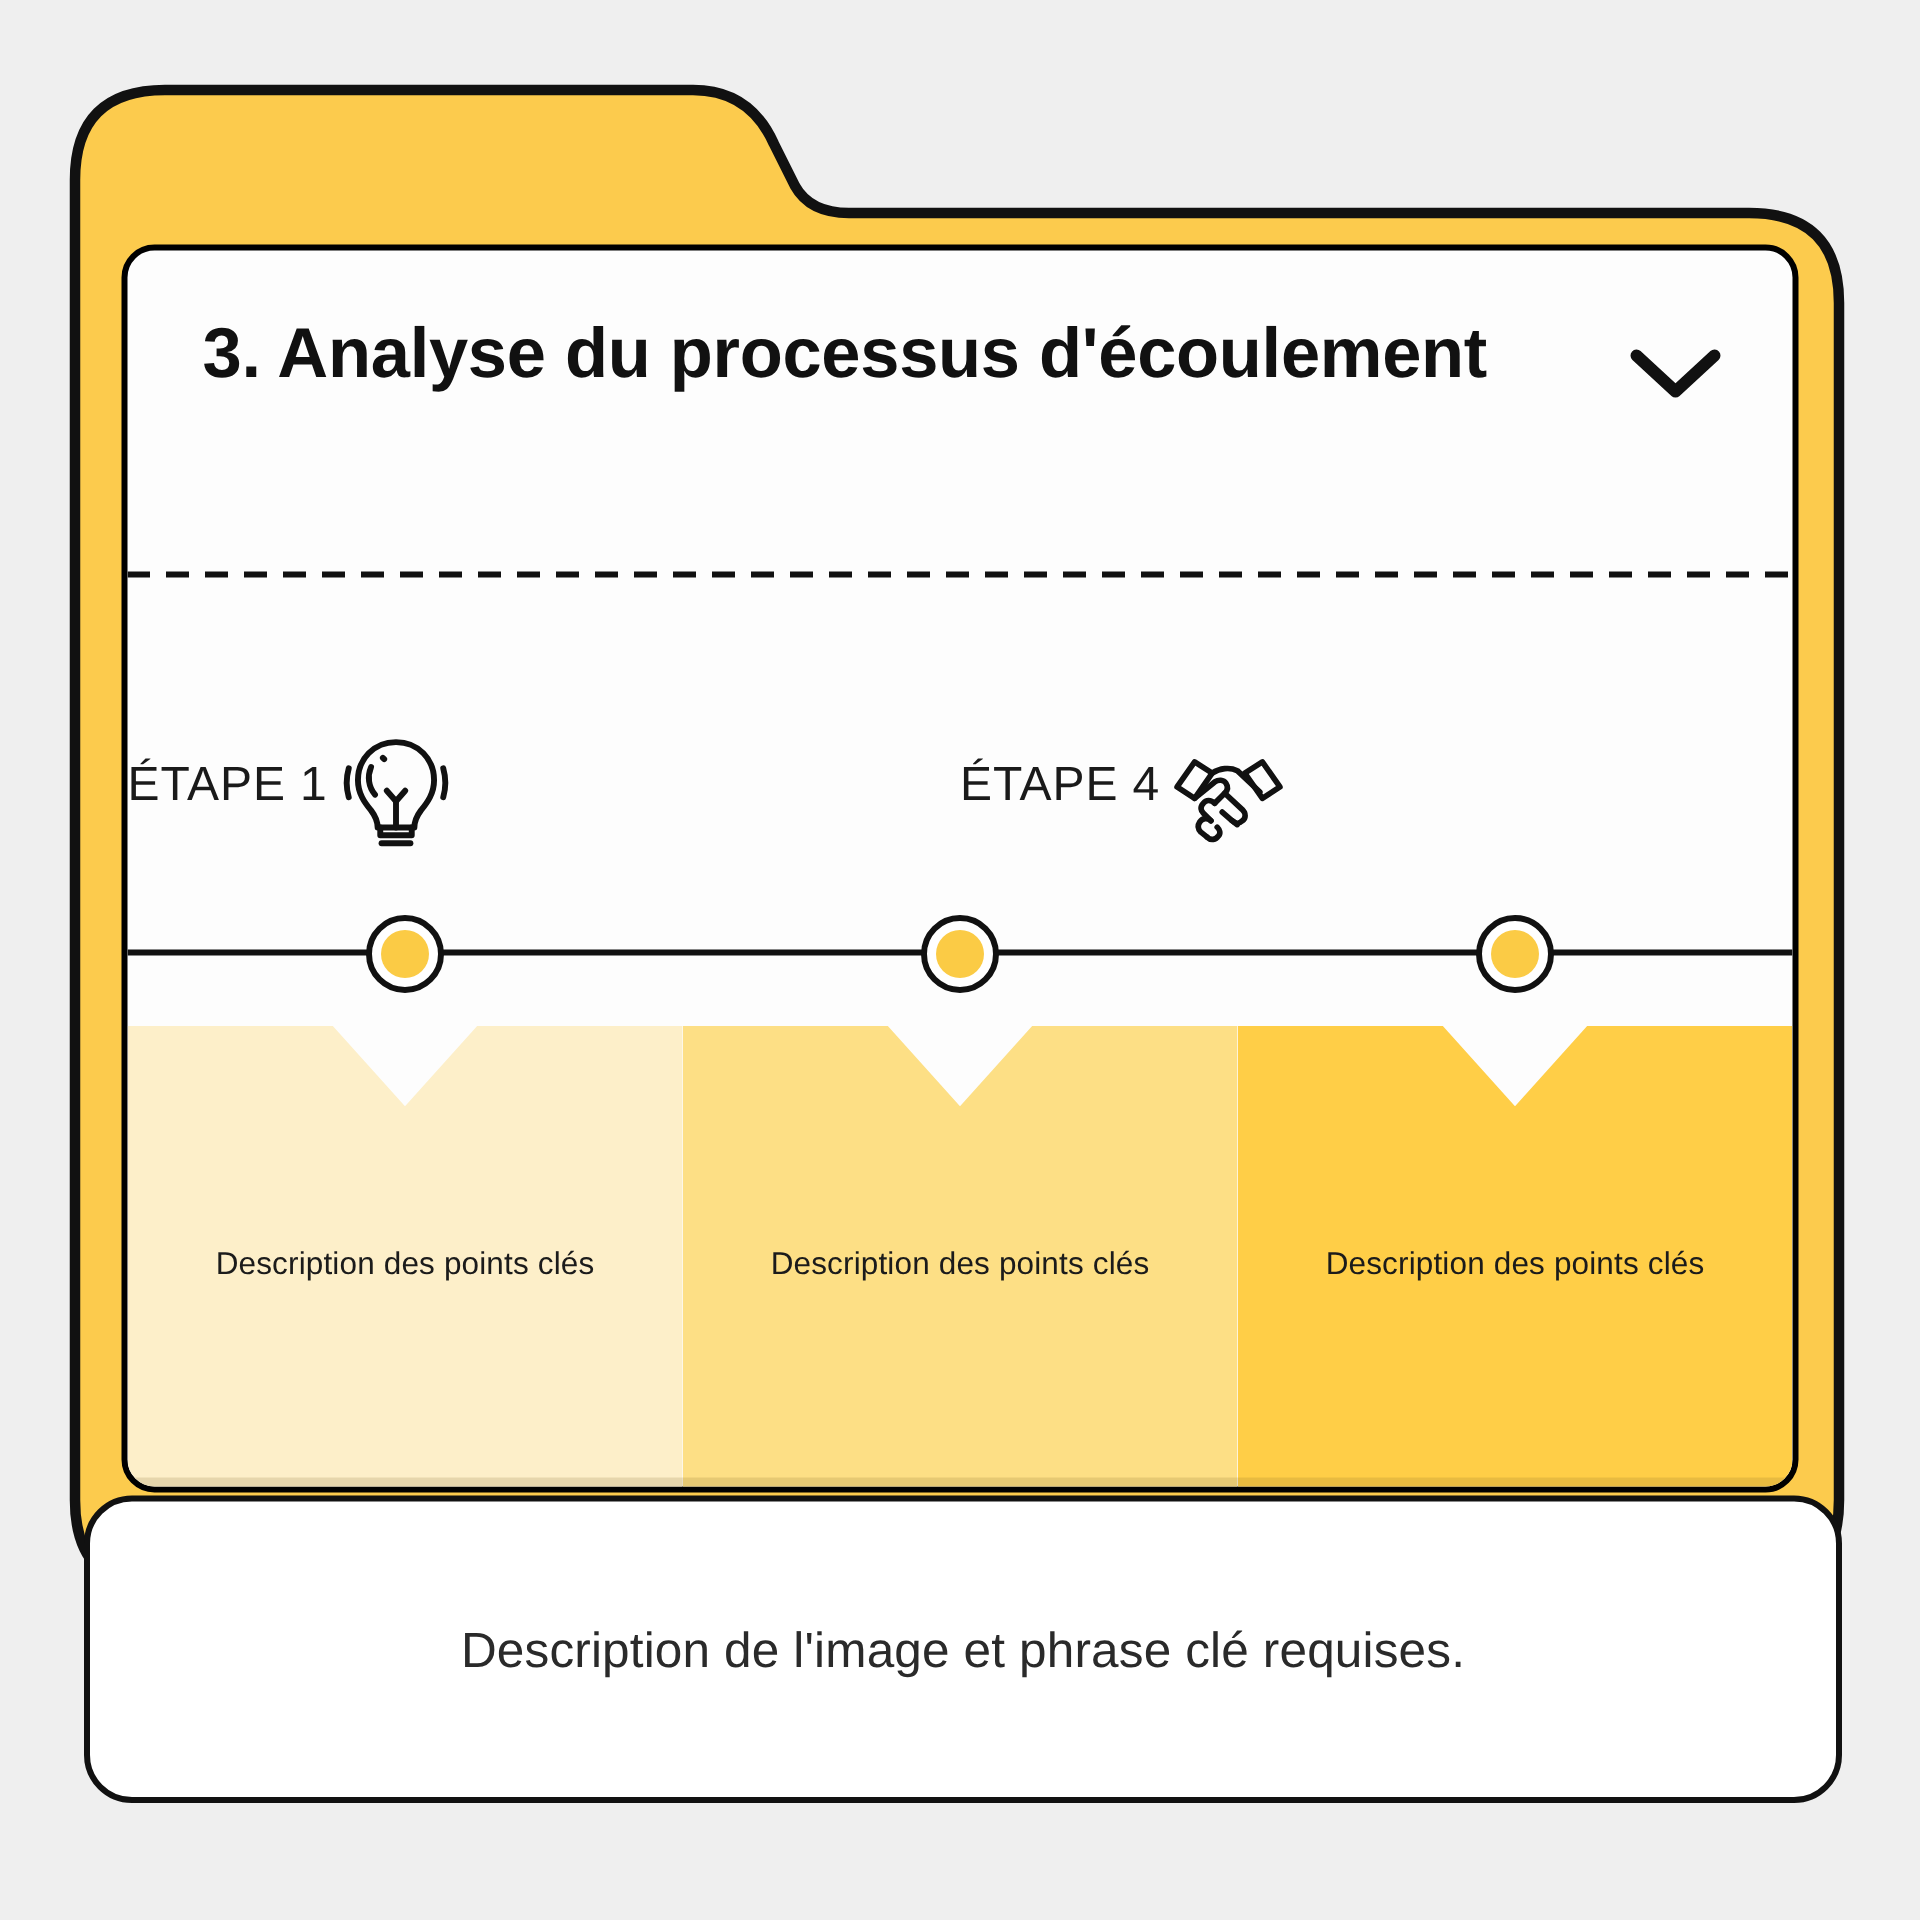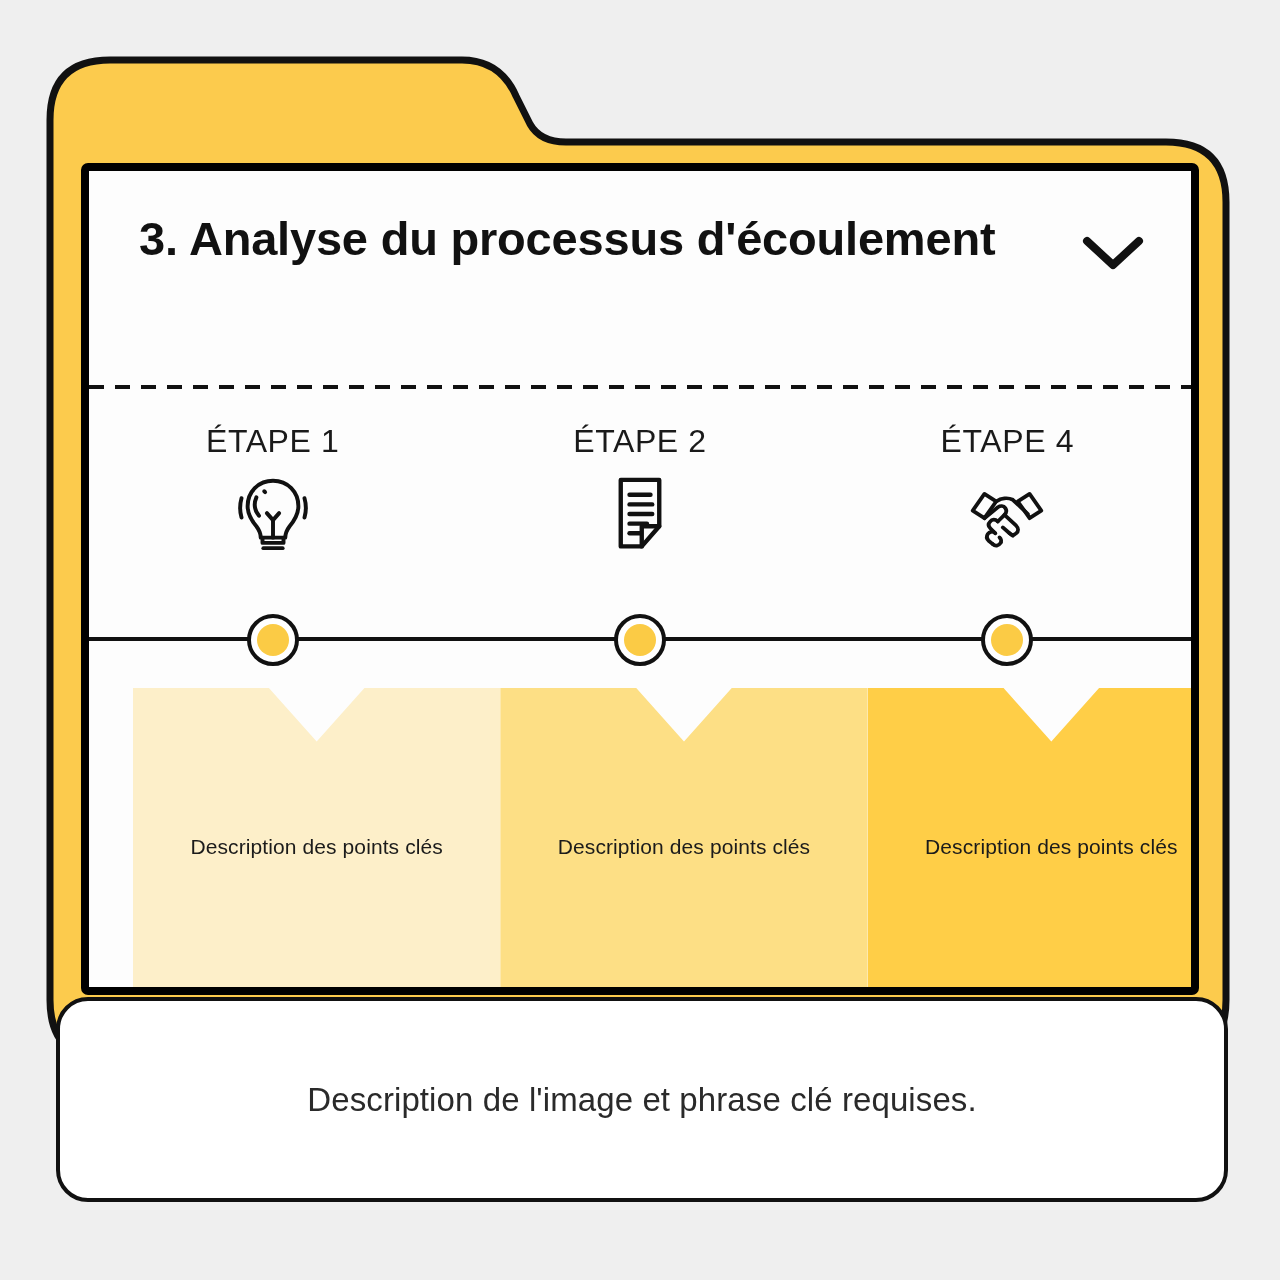--- a/index.html
+++ b/index.html
@@ -31,22 +31,22 @@
   }
 
   
   #inner-card {
     position: absolute;
     left: 81px;
     top: 163px;
     width: 1118px;
     height: 832px;
     background: #fdfdfd;
-    border: 8px solid #000000;
-    border-radius: 7px;
+    border: 4px solid #000000;
+    border-radius: 22px;
     box-sizing: border-box;
     overflow: hidden;
   }
 
   
   #card-header {
     position: absolute;
     left: 0; top: 0;
     width: 100%;
     height: 214px;
@@ -91,21 +91,20 @@
     position: absolute;
     left: 0;
     top: 230px;
     width: 100%;
     height: 240px;
     display: flex;
   }
   .step-head {
     flex: 1 1 0;
     display: flex;
-    flex-direction: column;
     align-items: center;
     padding-top: 22px;
   }
   .step-label {
     font-size: 32px;
     color: #1a1a1a;
     letter-spacing: 0.6px;
     margin-bottom: 12px;
     white-space: nowrap;
   }
@@ -158,21 +157,20 @@
   }
 
   
   #panels-row {
     position: absolute;
     left: 0;
     top: 517px;
     width: 100%;
     height: 315px;
     display: flex;
-    margin-left: 44px;
   }
   .panel {
     flex: 1 1 0;
     position: relative;
     display: flex;
     align-items: flex-start;
     justify-content: center;
     padding-top: 147px;
     box-sizing: border-box;
     clip-path: polygon(
@@ -268,34 +266,20 @@
           <path d="M 50 55 L 43 47"></path>
           <path d="M 50 55 L 57 47"></path>
           <path d="M 34 50 C 29 44 28 36 31 29"></path>
           <path d="M 14 30 C 12 37 12 45 14 52"></path>
           <path d="M 86 30 C 88 37 88 45 86 52"></path>
           <path d="M 40 22 L 41 23"></path>
         </g>
       </svg>
     </div>
 
-    <div class="step-head">
-      <div class="step-label">ÉTAPE 2</div>
-      <svg class="step-icon" viewBox="0 0 100 96">
-        <g fill="none" stroke="#111" stroke-width="5" stroke-linecap="round" stroke-linejoin="round">
-          <path d="M 28 9 L 72 9 L 72 62 L 52 85 L 28 85 Z"></path>
-          <path d="M 72 62 L 52 62 L 52 85"></path>
-          <path d="M 38 26 L 62 26"></path>
-          <path d="M 38 37 L 64 37"></path>
-          <path d="M 38 48 L 64 48"></path>
-          <path d="M 38 59 L 58 59"></path>
-          <path d="M 38 70 L 50 70"></path>
-        </g>
-      </svg>
-    </div>
 
     <div class="step-head">
       <div class="step-label">ÉTAPE 4</div>
       <svg class="step-icon" viewBox="0 0 110 96">
         <g fill="none" stroke="#111" stroke-width="4.5" stroke-linecap="round" stroke-linejoin="round">
           <path d="M 14 44 L 28 24 L 42 33 L 28 53 Z"></path>
           <path d="M 96 44 L 82 24 L 68 33 L 82 53 Z"></path>
           <path d="M 42 33 C 48 29 56 28 62 31 L 80 48"></path>
           <path d="M 28 53 L 44 40 C 47 38 51 38 53 41 C 55 44 54 47 52 49 L 44 57"></path>
           <path d="M 52 49 L 66 62 C 69 65 69 69 66 71 C 63 74 60 73 58 71 L 50 64"></path>

